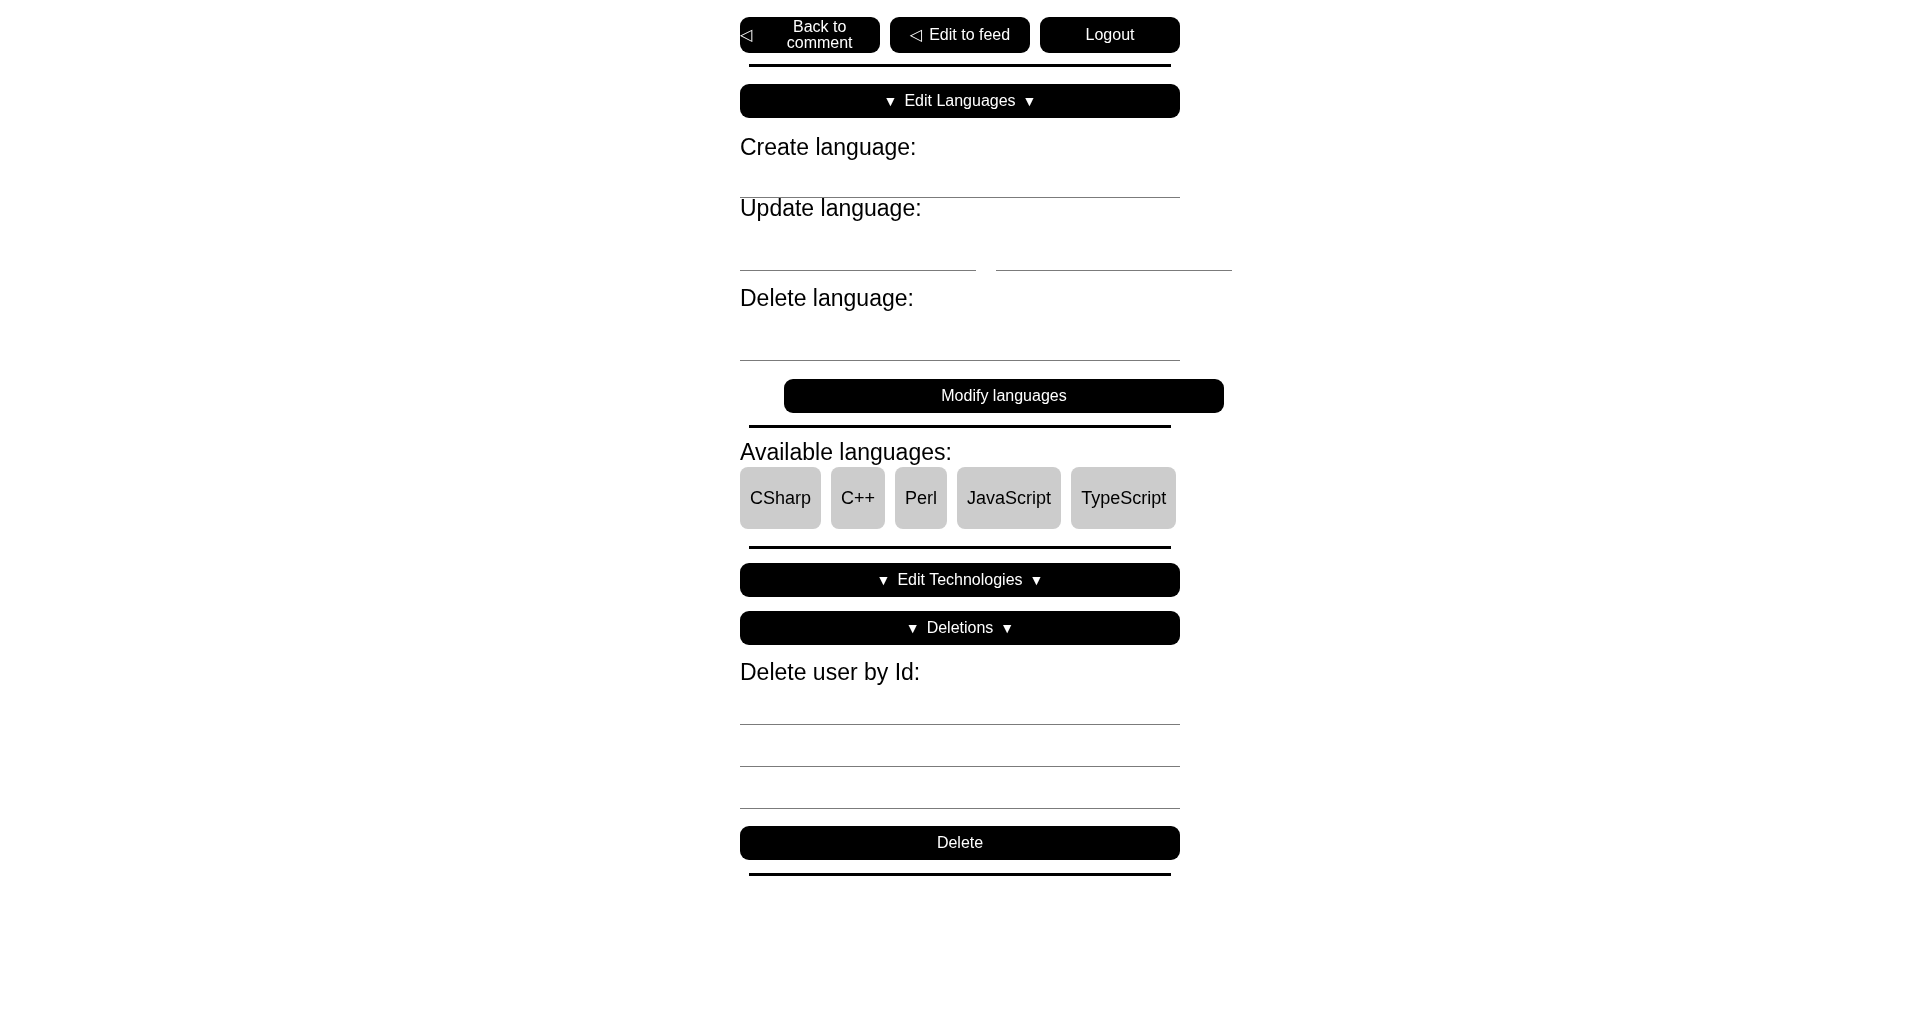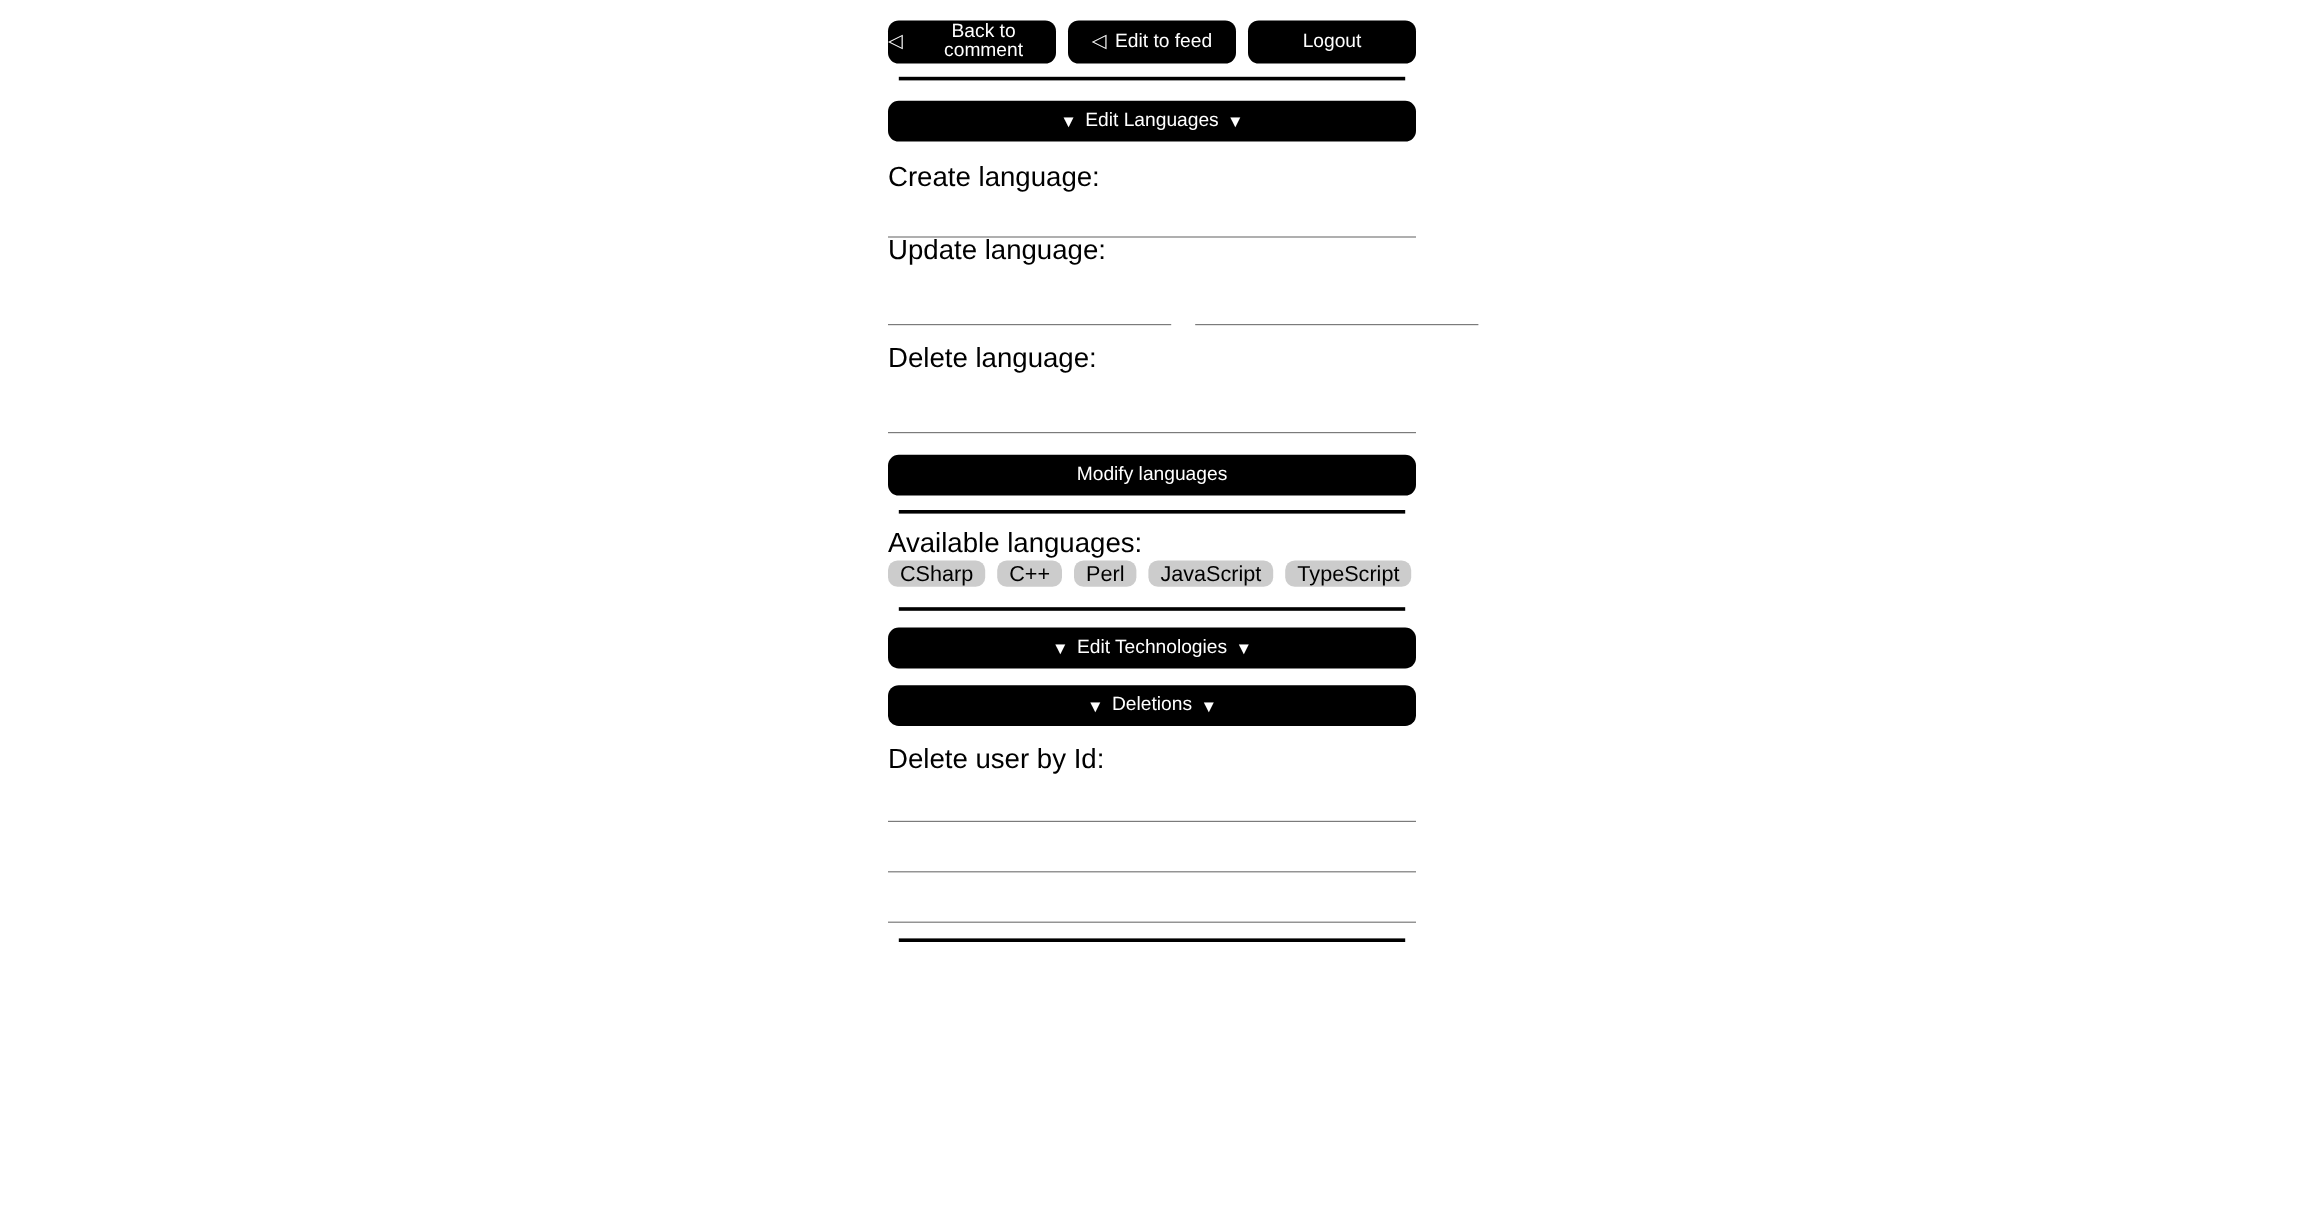--- a/index.html
+++ b/index.html
@@ -51,21 +51,21 @@
     display: block;
     font-size: 23px;
     line-height: 21px;
     margin: 0;
   }
   .mt19 { margin-top: 19px; }
   .mt16 { margin-top: 0; }
   .mt17 { margin-top: 17px; }
   .mt14 { margin-top: 14px; }
   .mt29 { margin-top: 29px; }
-  .mt18 { margin-top: 18px; }
+  .mt18 { margin-top: 18px; margin-left: 44px; }
   .u-input {
     display: block;
     width: 100%;
     border: none;
     border-bottom: 1px solid #7b7b7b;
     background: transparent;
     font-size: 18px;
     font-family: inherit;
     padding: 0 2px;
     outline: none;
@@ -83,21 +83,21 @@
     display: flex;
     flex-wrap: wrap;
     gap: 6px 10px;
     margin-top: 4px;
   }
   .tag {
     background: #cccccc;
     color: #000000;
     border: none;
     border-radius: 8px;
-    padding: 0 10px;
+    padding: 20px 10px;
     font-size: 18px;
     line-height: 22px;
     font-family: inherit;
     cursor: pointer;
   }
   .arrow { font-size: 14px; }
 </style>
 </head>
 <body>
 
@@ -166,16 +166,19 @@
     <span class="arrow">▼</span>
   </button>
 
   <label class="field-label mt17">Delete user by Id:</label>
   <input class="u-input h42" type="text" value="" style="">
 
   <input class="u-input h42" type="text" value="" style="">
 
   <input class="u-input h42" type="text" value="" style="">
 
+  <button class="btn block-btn mt17">
+    <span>Delete</span>
+  </button>
 
   <hr class="divider page-end">
 
 </div>
 
 </body></html>

